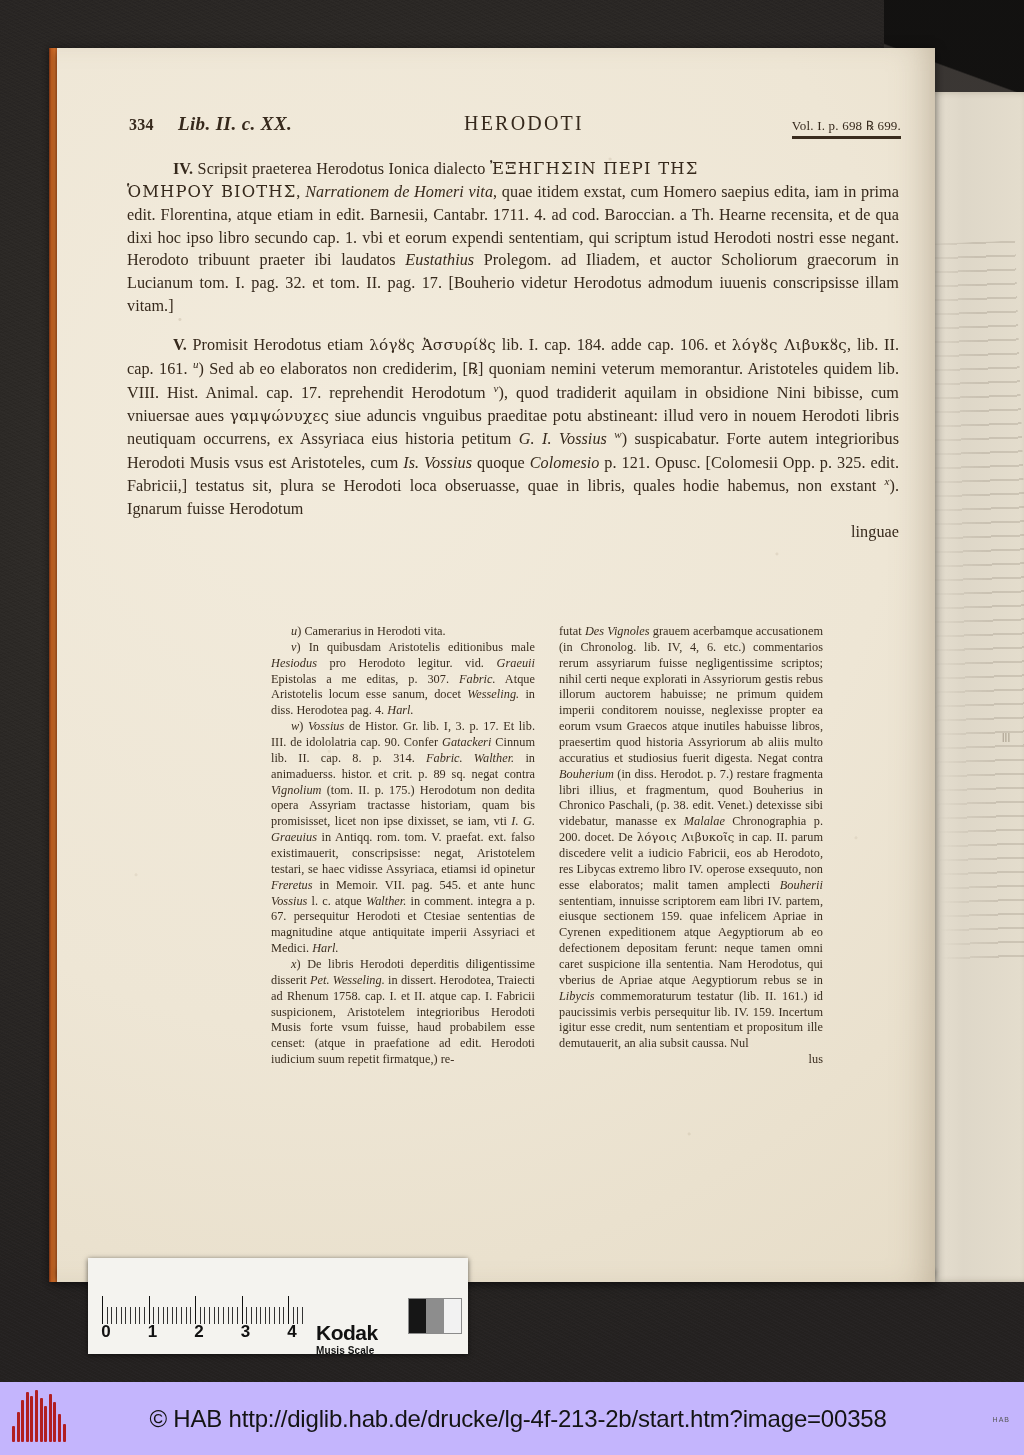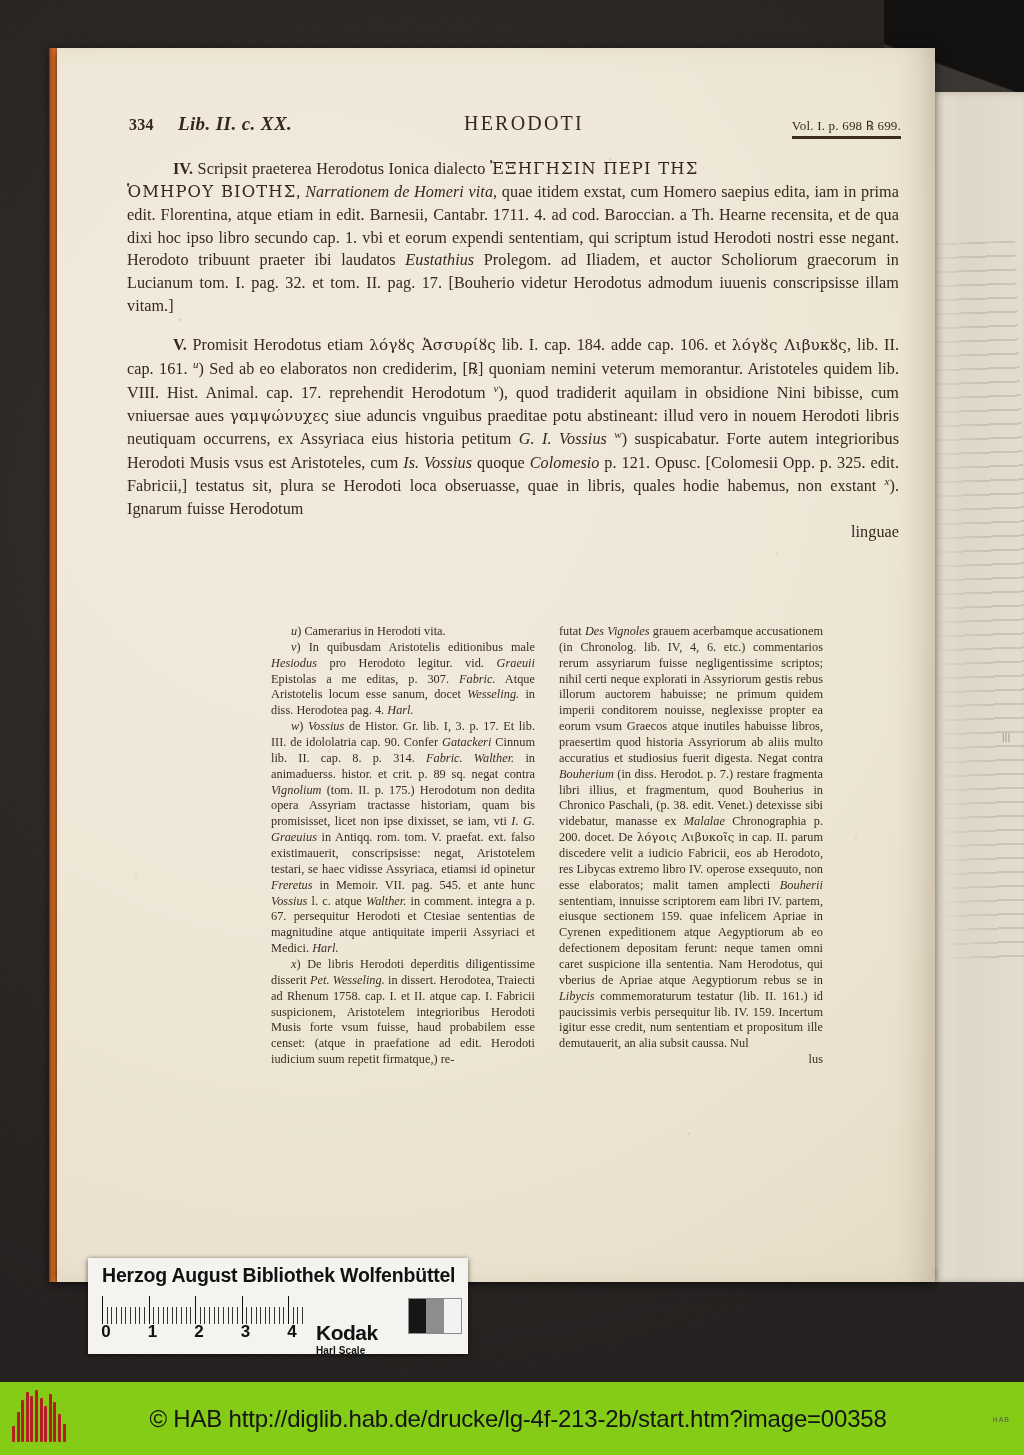--- a/index.html
+++ b/index.html
@@ -170,21 +170,21 @@
   .kodak .k2{font-weight:bold;font-size:10px;margin-top:2px;letter-spacing:.1px;}
   .graybar{
     position:absolute;left:320px;top:40px;width:52px;height:34px;
     display:flex;border:1px solid #8b8b8b;
   }
   .graybar i{flex:1;}
 
   
   .cr-bar{
     position:absolute;left:0;right:0;bottom:0;height:73px;
-    background:#84cc16;
+    background:#c4b5fd;
     display:flex;align-items:center;
   }
   .cr-logo{
     width:66px;height:54px;margin-left:6px;flex:none;position:relative;
   }
   .cr-logo i{position:absolute;bottom:4px;width:3px;background:#b11f22;border-radius:1px;}
   .cr-text{
     flex:1;text-align:center;
     font-family:"Liberation Sans",sans-serif;
     font-size:24px;color:#141414;letter-spacing:-.2px;padding-right:60px;
@@ -317,21 +317,20 @@
           sententiam et propositum ille demutauerit, an alia subsit caussa. Nul<span class="rt">lus</span>
         </p>
       </div>
 
     </div>
 
   </div>
 </div>
 
 <div class="hab-card">
-  <div class="hab-title">Herzog August Bibliothek Wolfenbüttel</div>
   <div class="ruler">
     <div class="ticks" id="ruler-ticks">
         <i style="left: 0px; height: 28px; background: rgb(17, 17, 17);"></i>
         <i style="left: 4.7px; height: 17px; background: rgb(51, 51, 51);"></i>
         <i style="left: 9.3px; height: 17px; background: rgb(51, 51, 51);"></i>
         <i style="left: 14px; height: 17px; background: rgb(51, 51, 51);"></i>
         <i style="left: 18.6px; height: 17px; background: rgb(51, 51, 51);"></i>
         <i style="left: 23.3px; height: 17px; background: rgb(51, 51, 51);"></i>
         <i style="left: 27.9px; height: 17px; background: rgb(51, 51, 51);"></i>
         <i style="left: 32.6px; height: 17px; background: rgb(51, 51, 51);"></i>
@@ -375,21 +374,21 @@
     <div class="nums" id="ruler-nums">
         <span style="left: 0px;">0</span>
         <span style="left: 46.5px;">1</span>
         <span style="left: 93px;">2</span>
         <span style="left: 139.5px;">3</span>
         <span style="left: 186px;">4</span>
       </div>
   </div>
   <div class="kodak">
     <div class="k1">Kodak</div>
-    <div class="k2">Harl Scale</div>
+    <div class="k2">Musis Scale</div>
   </div>
   <div class="graybar">
     <i style="background:#161616"></i>
       <i style="background:#8d8d8d"></i>
       <i style="background:#f2f2f2"></i>
   </div>
 </div>
 
 <div class="cr-bar">
   <div class="cr-logo" id="cr-logo">

